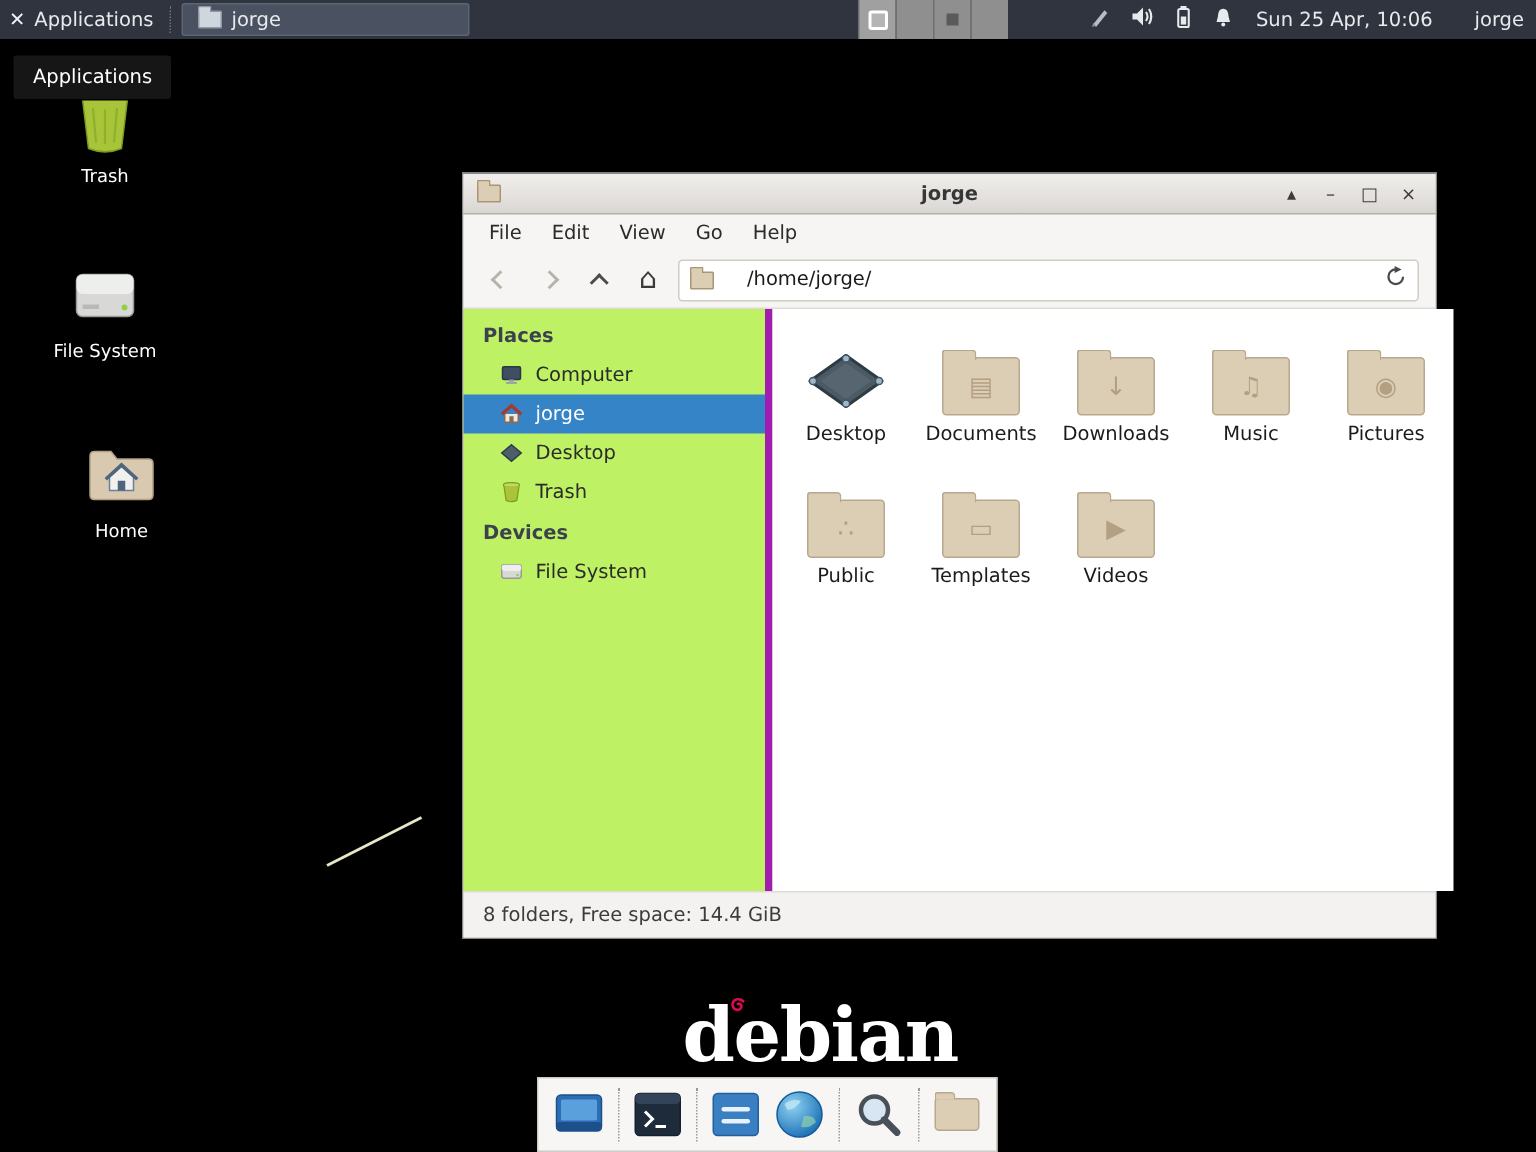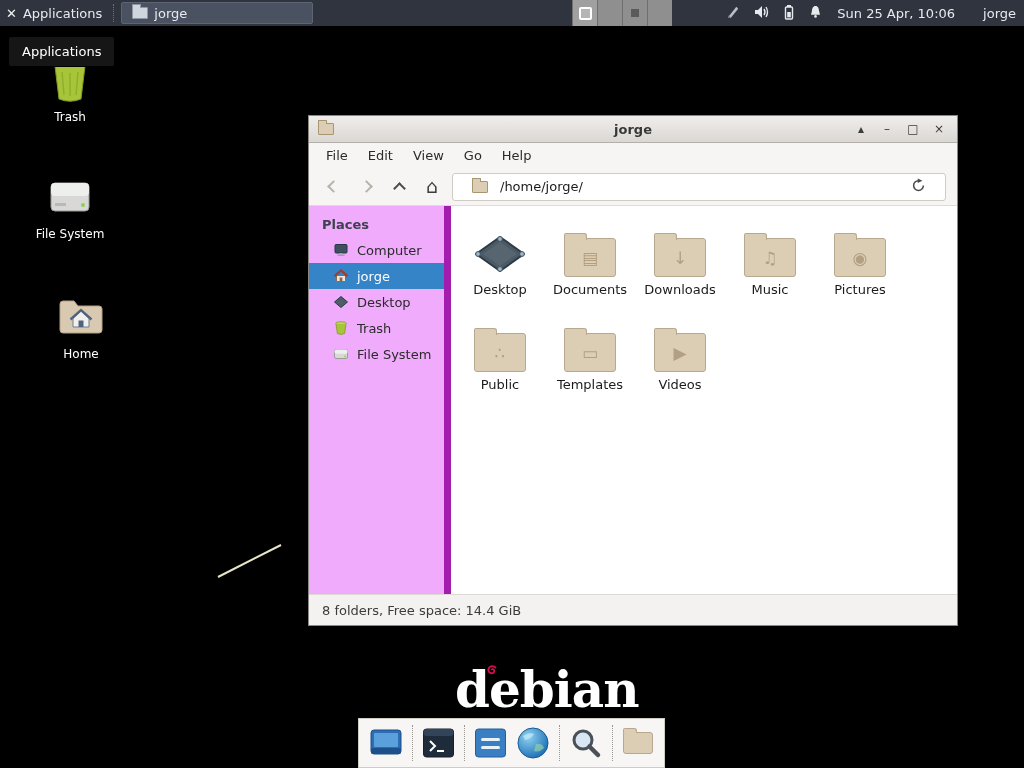--- a/index.html
+++ b/index.html
@@ -60,25 +60,25 @@
   .menu-item { padding:3px 9px; }
   .toolbar { height:38px; flex:none; display:flex; align-items:center; padding:0 11px; gap:7px;
     background:#f6f5f3; border-bottom:1px solid #dedbd7; }
   .tool-btn { width:26px; height:26px; flex:none; display:flex; align-items:center; justify-content:center; }
   .chev { width:9px; height:9px; display:inline-block; }
   .chev-left  { border-left:2px solid #b7b3ac; border-bottom:2px solid #b7b3ac; transform:rotate(45deg); }
   .chev-right { border-top:2px solid #b7b3ac; border-right:2px solid #b7b3ac; transform:rotate(45deg); }
   .chev-up    { border-top:2px solid #4b4b4b; border-left:2px solid #4b4b4b; transform:rotate(45deg); margin-top:4px; }
   .home-glyph { font-size:19px; color:#3b3b3b; line-height:1; }
   .pathbar { flex:1; height:28px; background:#fff; border:1px solid #cfccc6; border-radius:3px;
-    display:flex; align-items:center; gap:12px; padding:0 19px; }
+    display:flex; align-items:center; gap:22px; padding:0 7px; }
   .path-input { flex:1; border:none; outline:none; background:transparent; font-size:13px;
     color:#1a1a1a; font-family:inherit; }
   .win-body { flex:1; display:flex; min-height:0; }
-  .sidebar { width:142px; flex:none; background:#f0abfc; border-right:7px solid #a21caf; padding-top:4px; }
+  .sidebar { width:206px; flex:none; background:#bef264; border-right:5px solid #a21caf; padding-top:4px; }
   .side-header { font-weight:bold; color:#3b424d; padding:7px 12px 5px 13px; }
   .side-item { display:flex; align-items:center; gap:8px; padding:5px 8px 5px 24px; }
   .side-item.selected { background:var(--accent,#3584c8); color:#fff; }
   .side-icon { width:16px; height:16px; flex:none; display:flex; align-items:center; justify-content:center; }
   .main-area { flex:1; background:#fff; display:flex; flex-direction:column; }
   .file-grid { display:grid; grid-template-columns:repeat(5,90px); grid-auto-rows:95px;
     padding:16px 0 0 4px; }
   .fitem { width:90px; text-align:center; }
   .ficon { height:58px; display:flex; align-items:flex-end; justify-content:center; padding-bottom:3px; }
   .flabel { font-size:13px; color:#1b1b1b; margin-top:2px; }
@@ -290,20 +290,21 @@
         <div class="side-item">
           <span class="side-icon">
             <svg width="16" height="16" viewBox="0 0 16 16">
                 <ellipse cx="8" cy="3.4" rx="5.4" ry="1.6" fill="#c3d95c" stroke="#7e9a23" stroke-width="0.8"></ellipse>
                 <path d="M3 4.2 L4.4 13.6 Q8 15.2 11.6 13.6 L13 4.2" fill="#a8c439" stroke="#7e9a23" stroke-width="0.8"></path>
               </svg>
           </span>
           <span>Trash</span>
         </div>
 
+        <div class="side-header">Devices</div>
 
         <div class="side-item">
           <span class="side-icon">
             <svg width="16" height="16" viewBox="0 0 16 16">
                 <rect x="1.5" y="3.5" width="13" height="9" rx="1.6" fill="#d8d8d6" stroke="#9a9a98"></rect>
                 <rect x="1.5" y="3.5" width="13" height="4.2" rx="1.6" fill="#edefed"></rect>
                 <circle cx="12" cy="10.4" r="0.9" fill="#8fd14f"></circle>
               </svg>
           </span>
           <span>File System</span>

